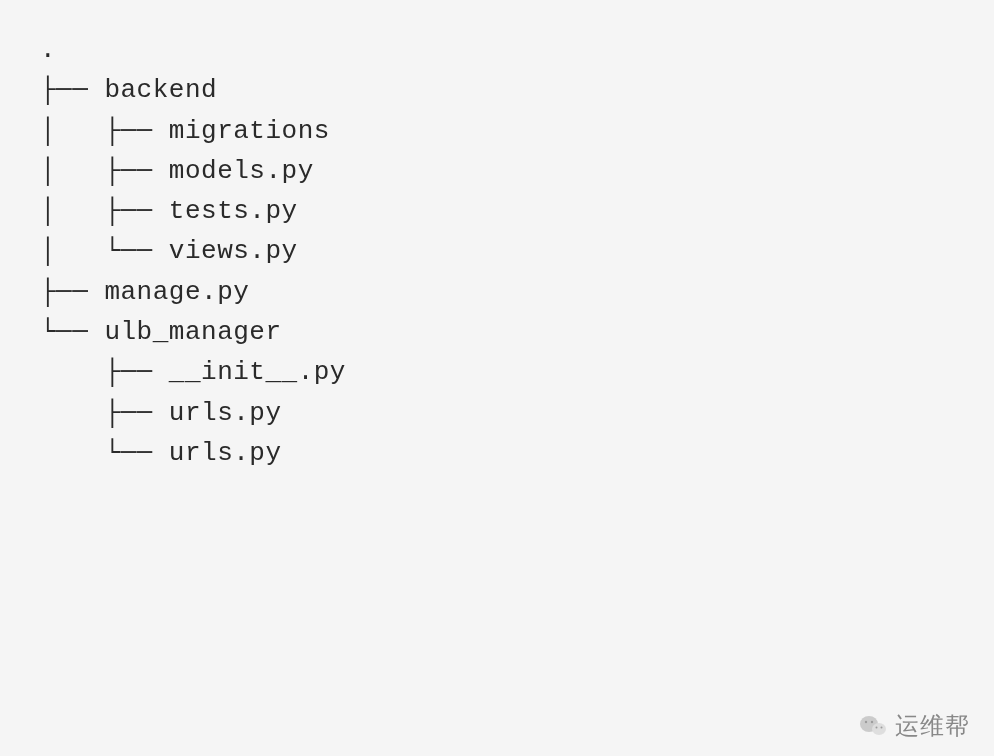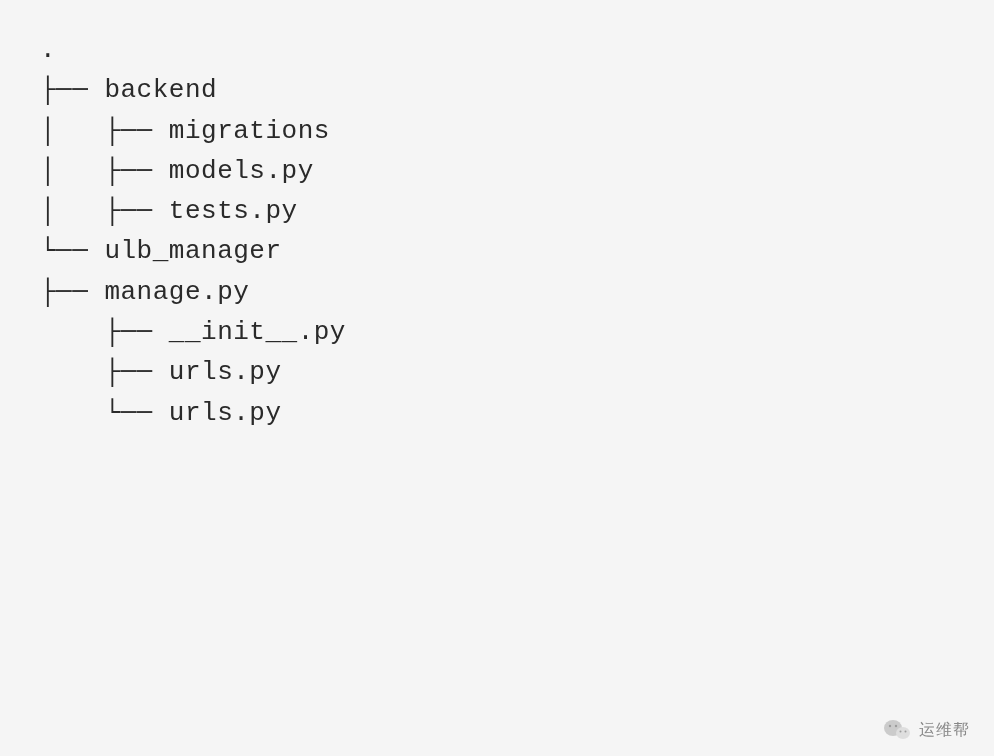--- a/index.html
+++ b/index.html
@@ -36,36 +36,37 @@
       height: 24px;
       position: relative;
     }
     .watermark-icon svg {
       width: 100%;
       height: 100%;
       opacity: 0.55;
     }
     .watermark-text {
       font-family: "Microsoft YaHei", "PingFang SC", sans-serif;
-      font-size: 16px;
+      font-size: 24px;
       color: #888;
       letter-spacing: 1px;
     }
   </style>
 </head>
 <body>
 
 <div>
   <div class="tree-line">.</div>
   <div class="tree-line">├── backend</div>
   <div class="tree-line">│   ├── migrations</div>
   <div class="tree-line">│   ├── models.py</div>
   <div class="tree-line">│   ├── tests.py</div>
+  <div class="tree-line">│   └── views.py</div>
+  <div class="tree-line">├── manage.py</div>
   <div class="tree-line">└── ulb_manager</div>
-  <div class="tree-line">├── manage.py</div>
   <div class="tree-line">    ├── __init__.py</div>
   <div class="tree-line">    ├── urls.py</div>
   <div class="tree-line">    └── urls.py</div>
 </div>
 
 <div class="watermark">
   <span class="watermark-icon">
     <svg viewBox="0 0 28 24" fill="none">
       <ellipse cx="10" cy="10" rx="9" ry="8" fill="#aaa"></ellipse>
       <ellipse cx="20" cy="15" rx="7" ry="6" fill="#ccc"></ellipse>

